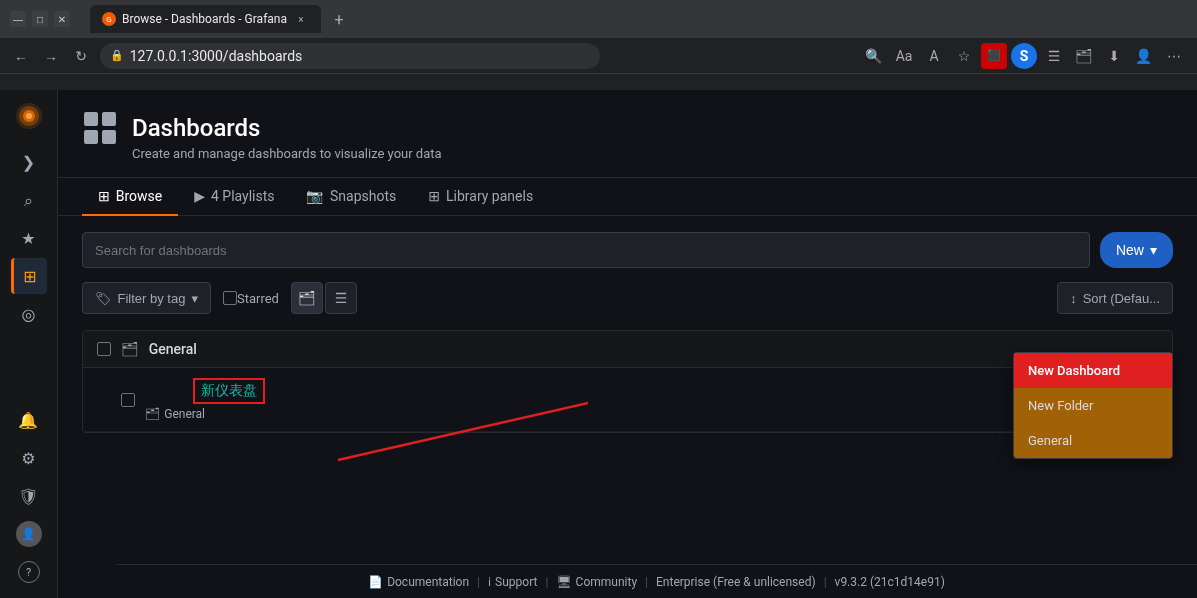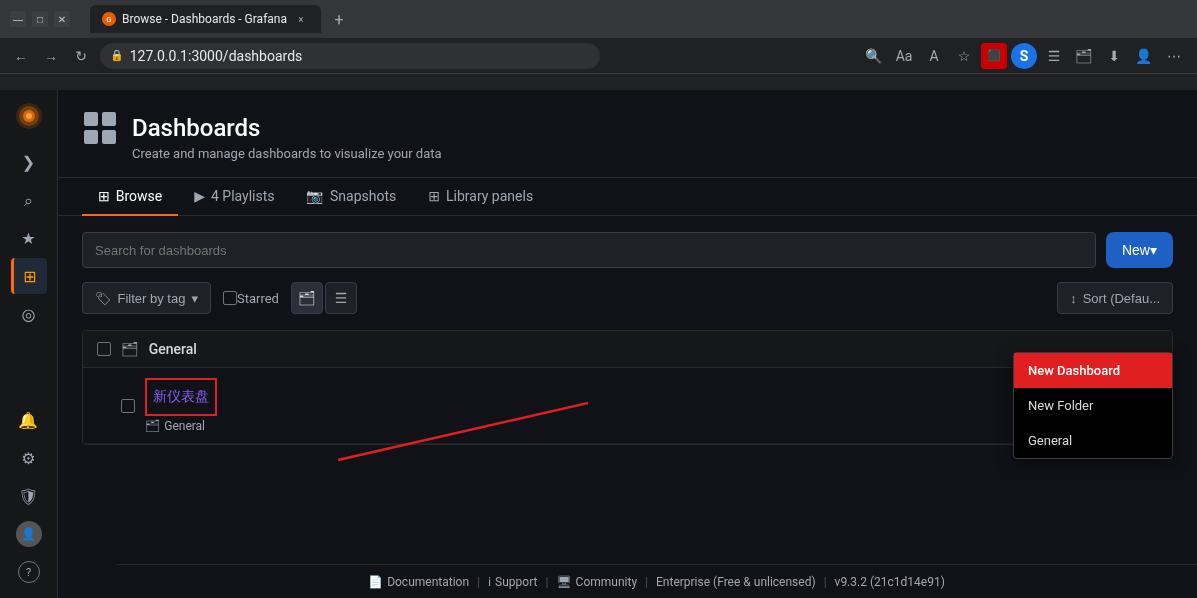--- a/index.html
+++ b/index.html
@@ -284,26 +284,27 @@
       color: #9fa7b3;
       padding: 0 12px;
       font-size: 13px;
       outline: none;
     }
     .new-btn {
       height: 36px;
       background: #1f60c4;
       color: white;
       border: none;
-      border-radius: 8px;
+      border-radius: 16px;
       padding: 0 16px;
       cursor: pointer;
       font-size: 14px;
       display: flex;
       align-items: center;
+      gap: 6px;
       white-space: nowrap;
       position: relative;
     }
 
     
     .filter-row {
       display: flex;
       align-items: center;
       gap: 12px;
       margin-bottom: 16px;
@@ -411,40 +412,41 @@
       background: transparent;
       flex-shrink: 0;
     }
     .dashboard-info {
       display: flex;
       flex-direction: column;
       gap: 3px;
     }
     .dashboard-name {
       font-size: 14px;
-      color: #8b5cf6;
+      color: #14b8a6;
       cursor: pointer;
       border: 2px solid #e02020;
-      padding: 8px 6px;
+      padding: 2px 6px;
       display: inline-block;
+      margin-left: 48px;
     }
     .dashboard-folder {
       display: flex;
       align-items: center;
       gap: 4px;
       font-size: 12px;
       color: #9fa7b3;
     }
 
     
     .dropdown-menu {
       position: absolute;
       top: 262px;
       right: 24px;
-      background: #000000;
+      background: #a16207;
       border: 1px solid #3a3a4a;
       border-radius: 4px;
       width: 160px;
       z-index: 100;
       box-shadow: 0 4px 16px rgba(0,0,0,0.5);
     }
     .dropdown-item {
       padding: 10px 14px;
       cursor: pointer;
       font-size: 13px;

